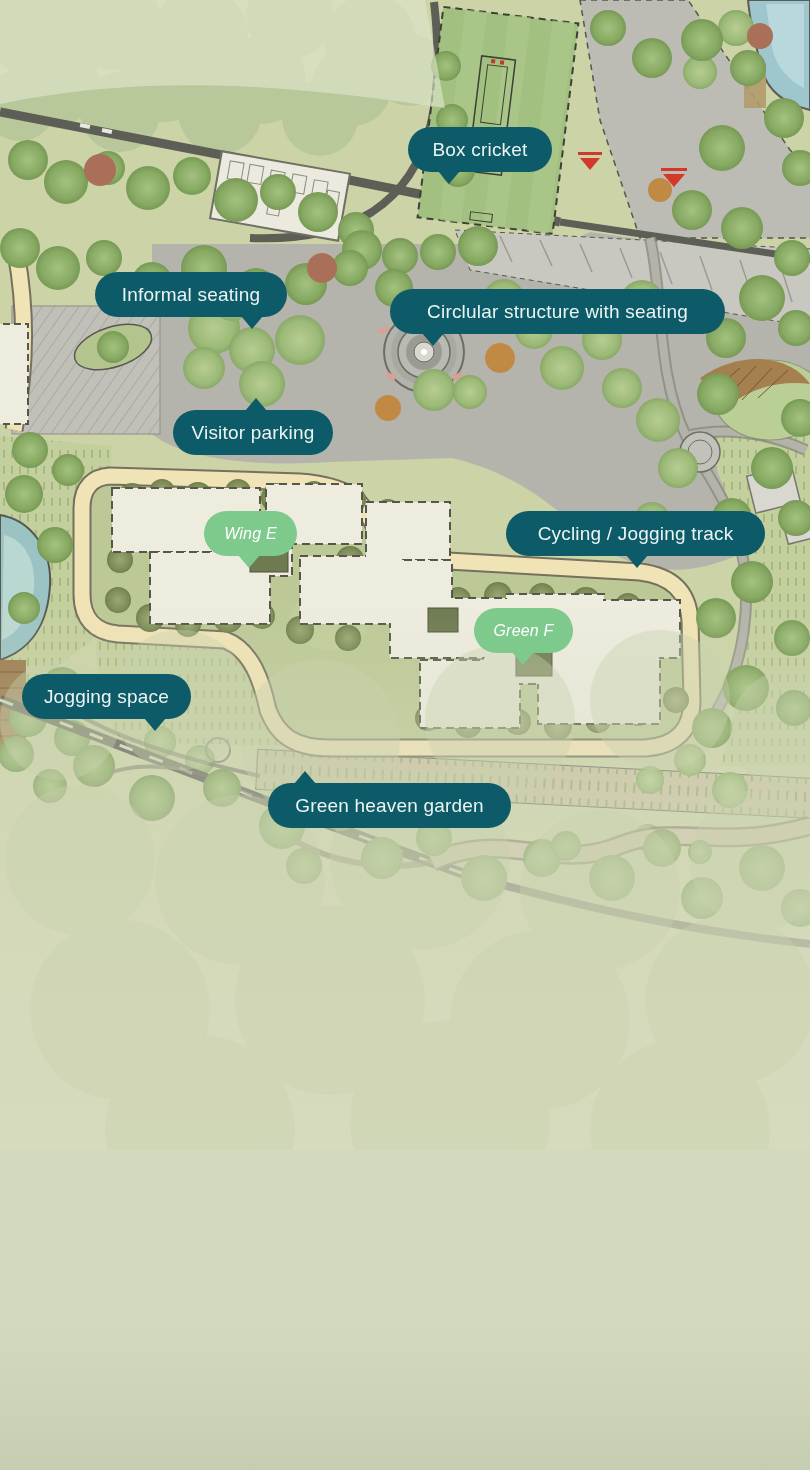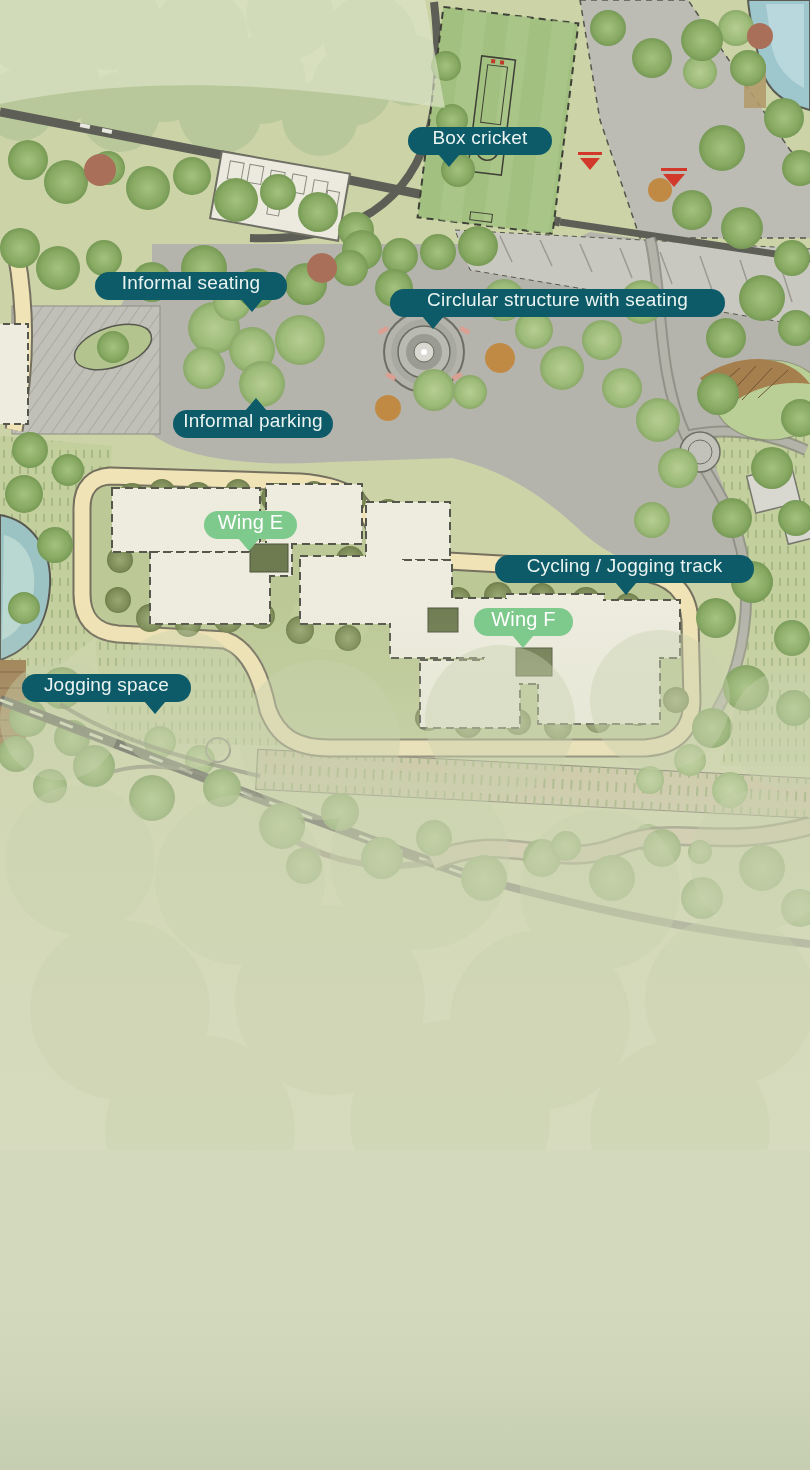--- a/index.html
+++ b/index.html
@@ -1,24 +1,24 @@
 <!DOCTYPE html>
 <html style="--teal: #0d5a68; --wgreen: #7ec98c; --label-text: #eaf4f1; --wing-text: #ffffff;"><head>
 <meta charset="utf-8">
 <style>
   html,body{margin:0;padding:0;background:#d8dcc1;}
   .stage{position:relative;width:810px;height:1470px;overflow:hidden;
          font-family:"Liberation Sans",sans-serif;}
   .stage svg{position:absolute;left:0;top:0;}
   #labels{position:absolute;left:0;top:0;width:100%;height:100%;}
-  .pill{position:absolute;height:28px;border-radius:23px;
-        display:flex;justify-content:center;
+  .pill{position:absolute;height:45px;border-radius:23px;
+        display:flex;align-items:center;justify-content:center;
         white-space:nowrap;font-size:19px;font-weight:500;letter-spacing:.2px;}
   .pill.teal{background:var(--teal,#0d5a68);color:var(--label-text,#eaf4f1);}
-  .pill.green{background:var(--wgreen,#7ec98c);color:var(--wing-text,#ffffff);font-size:20px;}
+  .pill.green{background:var(--wgreen,#7ec98c);color:var(--wing-text,#ffffff);font-size:16px;font-style:italic;}
   .tail{position:absolute;width:0;height:0;
         border-left:11px solid transparent;border-right:11px solid transparent;}
   .tail.bottom{bottom:-12px;border-top:13px solid #0d5a68;}
   .tail.top{top:-12px;border-bottom:13px solid #0d5a68;}
   .pill.teal .tail.bottom{border-top-color:var(--teal,#0d5a68);}
   .pill.teal .tail.top{border-bottom-color:var(--teal,#0d5a68);}
   .pill.green .tail.bottom{border-top-color:var(--wgreen,#7ec98c);}
 </style>
 </head>
 <body>
@@ -491,33 +491,37 @@
       </div>
       <div class="pill teal" style="left: 95px; top: 272px; width: 192px;">
         <span>Informal seating</span>
         <span class="tail bottom" style="left: 146px;"></span>
       </div>
       <div class="pill teal" style="left: 390px; top: 289px; width: 335px;">
         <span>Circlular structure with seating</span>
         <span class="tail bottom" style="left: 32px;"></span>
       </div>
       <div class="pill teal" style="left: 173px; top: 410px; width: 160px;">
-        <span>Informal parking</span>
+        <span>Visitor parking</span>
         <span class="tail top" style="left: 72px;"></span>
       </div>
       <div class="pill green" style="left: 204px; top: 511px; width: 93px;">
         <span>Wing E</span>
         <span class="tail bottom" style="left: 34px;"></span>
       </div>
-      <div class="pill teal" style="left: 495px; top: 511px; width: 259px; margin-top: 44px;">
+      <div class="pill teal" style="left: 506px; top: 511px; width: 259px;">
         <span>Cycling / Jogging track</span>
         <span class="tail bottom" style="left: 120px;"></span>
       </div>
       <div class="pill green" style="left: 474px; top: 608px; width: 99px;">
-        <span>Wing F</span>
+        <span>Green F</span>
         <span class="tail bottom" style="left: 38px;"></span>
       </div>
       <div class="pill teal" style="left: 22px; top: 674px; width: 169px;">
         <span>Jogging space</span>
         <span class="tail bottom" style="left: 122px;"></span>
       </div>
+      <div class="pill teal" style="left: 268px; top: 783px; width: 243px;">
+        <span>Green heaven garden</span>
+        <span class="tail top" style="left: 26px;"></span>
+      </div>
     </div>
 </div>
 
 </body></html>

